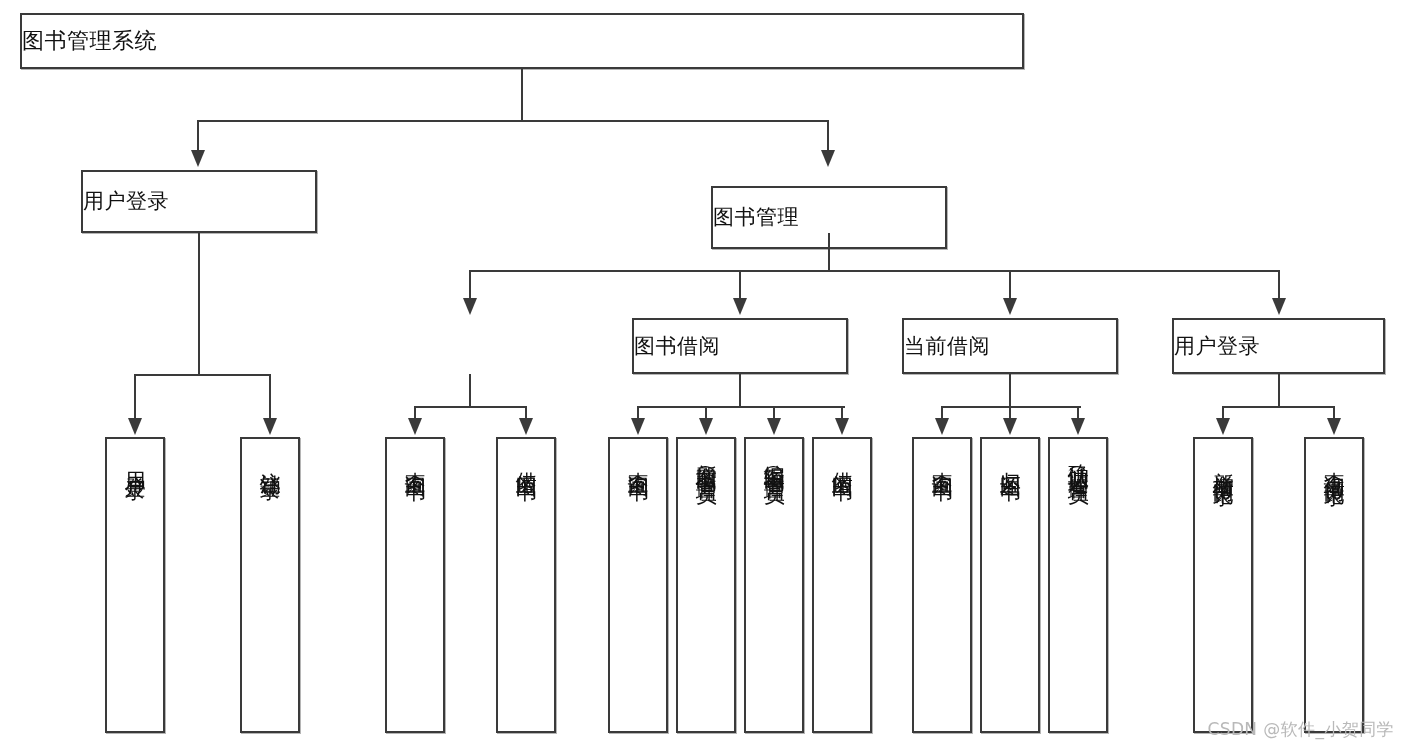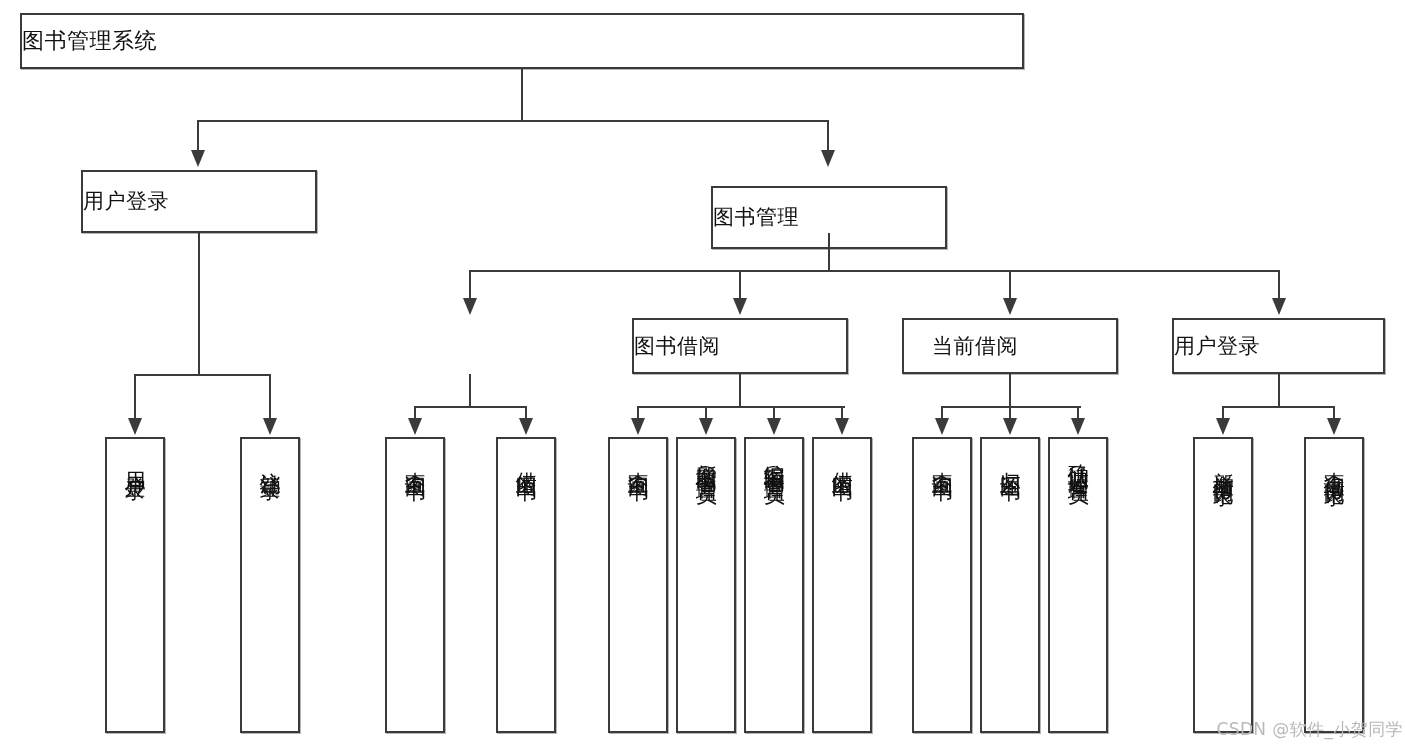--- a/index.html
+++ b/index.html
@@ -69,21 +69,21 @@
     width: 0;
     height: 0;
     border-left: 7px solid transparent;
     border-right: 7px solid transparent;
     border-top: 17px solid #3a3a3a;
   }
 
   
   #watermark {
     position: absolute;
-    right: 2px;
+    right: 11px;
     bottom: 6px;
     font-size: 17px;
     color: #b9b9b9;
     letter-spacing: 0.4px;
     white-space: nowrap;
     font-family: "DejaVu Sans", "Liberation Sans", sans-serif;
   }
 </style>
 </head>
 <body>
@@ -125,21 +125,21 @@
   <div class="vline" style="left:739px; top:270px; width:2px; height:28px;"></div>
   <div class="arrow" style="left:733px; top:298px;"></div>
   <div class="vline" style="left:1009px; top:270px; width:2px; height:28px;"></div>
   <div class="arrow" style="left:1003px; top:298px;"></div>
   <div class="vline" style="left:1278px; top:270px; width:2px; height:28px;"></div>
   <div class="arrow" style="left:1272px; top:298px;"></div>
 
   <div class="node" style="left:632px; top:318px; width:216px; height:56px;">
     <span class="label">图书借阅</span>
   </div>
-  <div class="node" style="left:902px; top:318px; width:216px; height:56px;padding-left:28px;">
+  <div class="node" style="left:902px; top:318px; width:216px; height:56px;">
     <span class="label">当前借阅</span>
   </div>
   <div class="node" style="left:1172px; top:318px; width:213px; height:56px;">
     <span class="label">用户登录</span>
   </div>
 
   <div class="vline" style="left:469px; top:374px; width:2px; height:33px;"></div>
   <div class="hline" style="left:414px; top:406px; width:113px; height:2px;"></div>
   <div class="vline" style="left:414px; top:406px; width:2px; height:12px;"></div>
   <div class="arrow" style="left:408px; top:418px;"></div>

